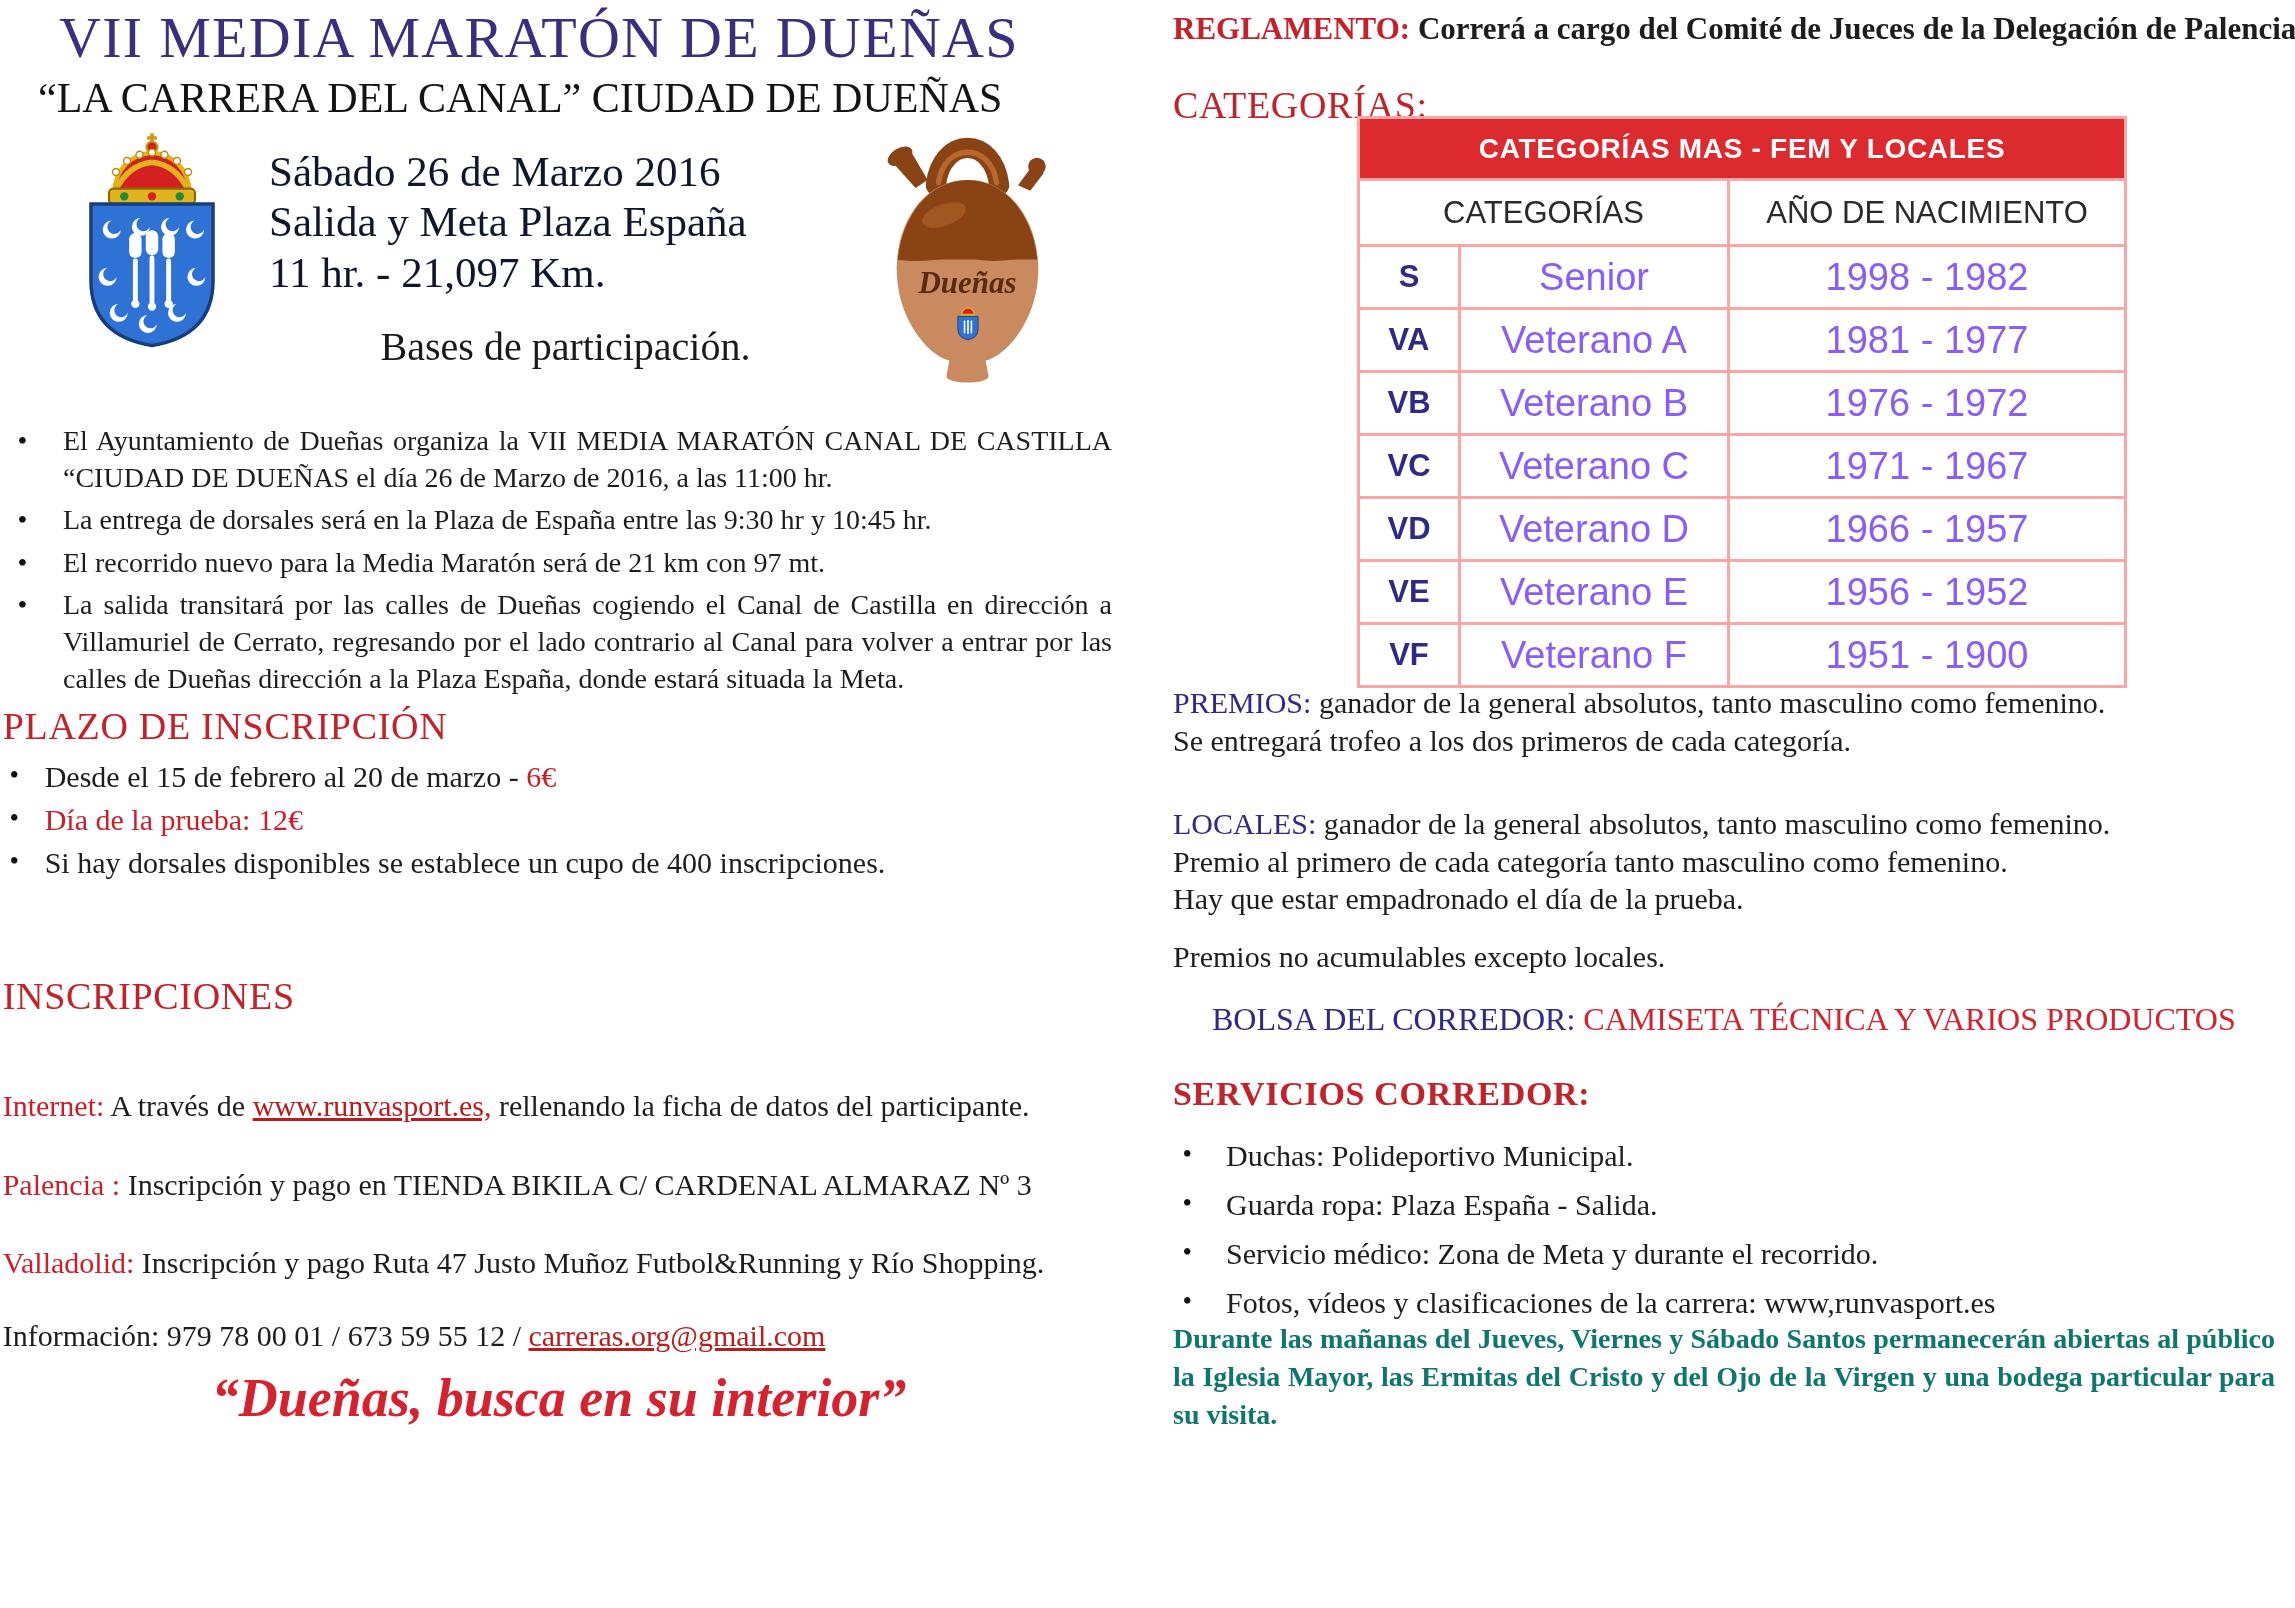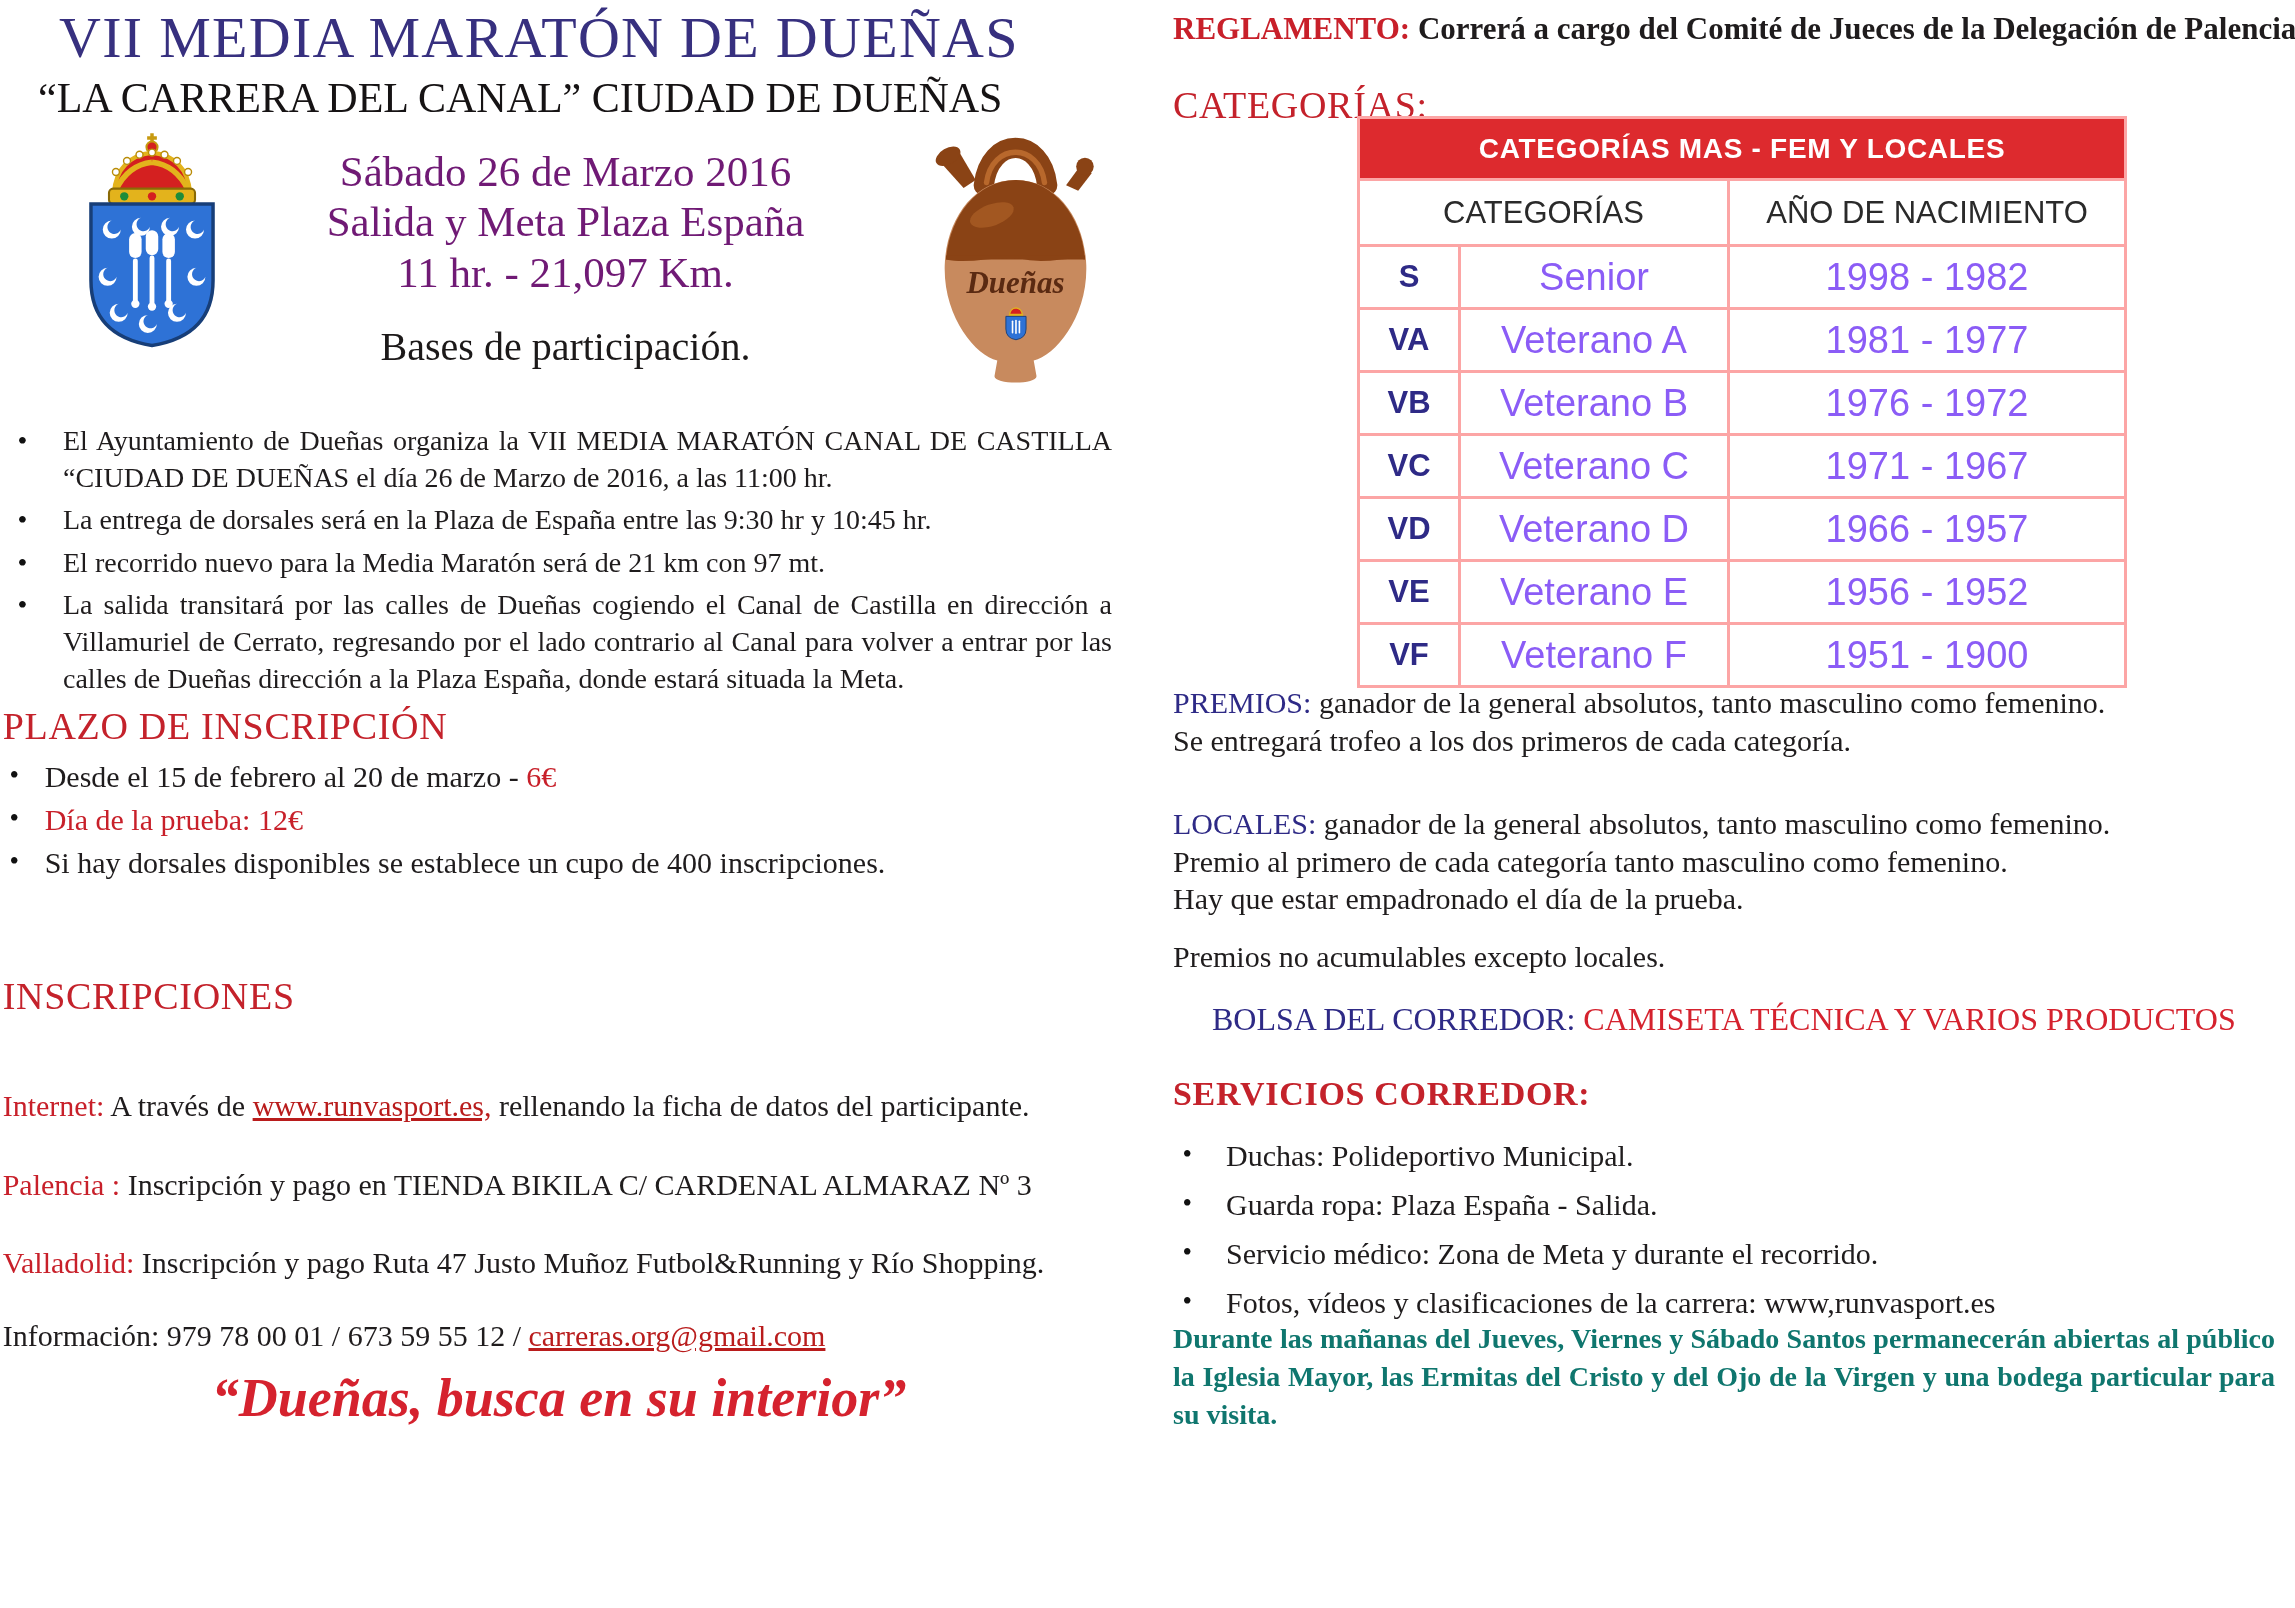--- a/index.html
+++ b/index.html
@@ -18,25 +18,25 @@
     left:59px;top:4px;width:1030px;
     font-size:58px;letter-spacing:1.3px;
     color:#37307f;white-space:nowrap;
   }
   .sub-title{
     left:38px;top:74px;width:1050px;
     font-size:42px;color:#161314;white-space:nowrap;
   }
   .event-info{
     left:269px;top:147px;width:593px;
-    text-align:center;font-size:43px;line-height:1.17;
-    color:#701a75;
+    font-size:43px;line-height:1.17;
+    color:#0f172a;
   }
   .crest{left:74px;top:129px;width:156px;height:222px;}
-  .jug{left:911px;top:120px;width:209px;height:281px;text-decoration:underline;}
+  .jug{left:863px;top:120px;width:209px;height:281px;text-decoration:underline;}
   .bases{
     left:269px;top:323px;width:593px;
     text-align:center;font-size:40px;color:#1c1919;
   }
   .intro-list{
     left:8px;top:423px;width:1104px;
     font-size:28px;line-height:1.32;
   }
   .intro-list ul,.plazo-list ul,.serv-list ul{list-style:none;margin:0;padding:0;}
   .intro-list li{

